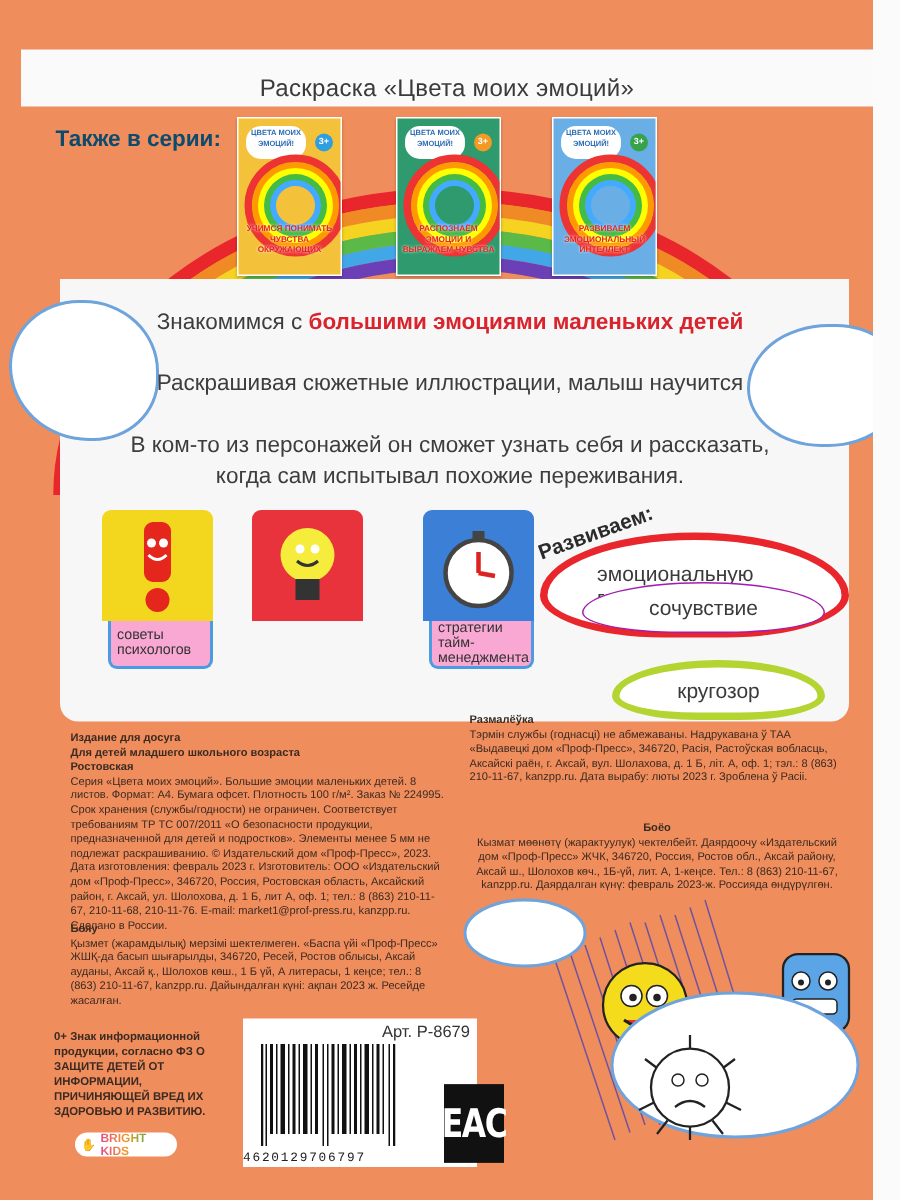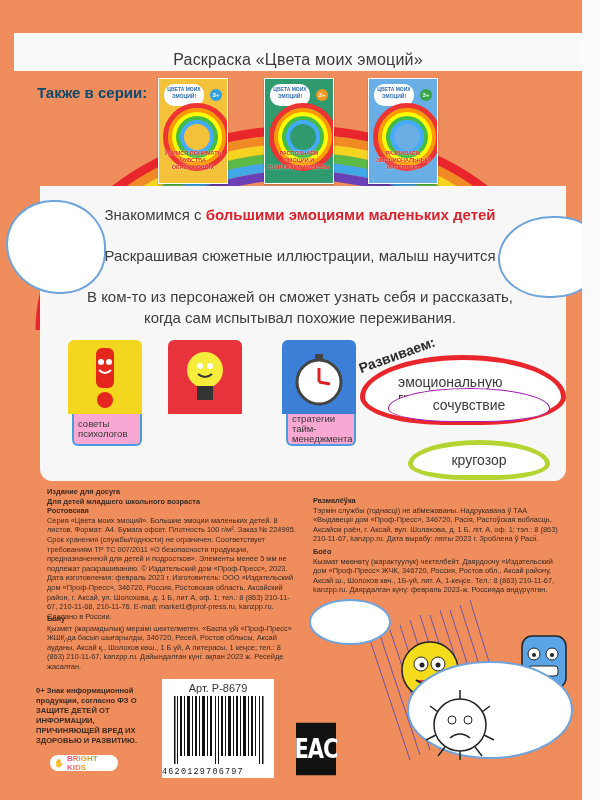--- a/index.html
+++ b/index.html
@@ -21,21 +21,21 @@
   .body-text .hl{color:#d9232d;font-weight:bold;}
   .tile{position:absolute;top:340px;width:74px;height:110px;border-radius:6px;}
   .tile .art{position:absolute;left:0;top:0;width:74px;height:74px;border-radius:6px 6px 0 0;}
   .tile .cap{position:absolute;left:4px;top:74px;width:62px;height:30px;background:#f9a8d4;border:2px solid #4b9be0;border-top:none;border-radius:0 0 6px 6px;font-size:9.5px;line-height:10px;color:#333;display:flex;align-items:center;padding-left:4px;}
   .arc-title{position:absolute;left:362px;top:360px;font-size:14px;font-weight:bold;color:#2b2b2b;transform:rotate(-20deg);transform-origin:left bottom;}
   .arc{position:absolute;border-radius:50% 50% 40% 40% / 60% 60% 40% 40%;background:#fff;display:flex;align-items:center;justify-content:center;color:#3a3a3a;font-size:14px;}
   .legal{position:absolute;font-size:7.4px;line-height:9.6px;color:#3a2a22;}
   .legal b{font-weight:bold;}
   .law{position:absolute;left:36px;top:686px;font-size:7.6px;line-height:10px;font-weight:bold;color:#3a2a22;width:110px;}
   .logo{position:absolute;left:50px;top:755px;width:64px;height:16px;background:#fff;border-radius:9px;display:flex;align-items:center;padding-left:4px;font-size:8px;font-weight:bold;}
-  .barcode{position:absolute;left:162px;top:679px;width:112px;height:99px;background:#fff;}
+  .barcode{position:absolute;left:162px;top:679px;width:112px;height:99px;background:#fff;padding-left:44px;}
   .barcode .art{position:absolute;top:3px;width:100%;text-align:center;font-size:11px;color:#333;}
   .barcode .bars{position:absolute;left:12px;top:17px;width:90px;height:68px;}
   .barcode .num{position:absolute;left:0;bottom:1px;width:100%;text-align:left;font-size:8.5px;letter-spacing:1.2px;color:#222;font-family:"Liberation Mono",monospace;}
   .eac{position:absolute;left:296px;top:728px;width:40px;height:42px;background:#111;color:#fff;font-size:21px;font-weight:bold;display:flex;align-items:center;justify-content:center;letter-spacing:-1px;font-family:"DejaVu Sans",sans-serif;transform:scaleY(1.25);}
 </style>
 </head>
 <body>
 
 <div class="cover">
 
@@ -136,25 +136,25 @@
   <div class="legal" style="left:47px;top:487px;width:250px;">
     <b>Издание для досуга</b><br>
     <b>Для детей младшего школьного возраста</b><br>
     <b>Ростовская</b><br>
     <span>Серия «Цвета моих эмоций». Большие эмоции маленьких детей. 8 листов. Формат: А4. Бумага офсет. Плотность 100 г/м². Заказ № 224995. Срок хранения (службы/годности) не ограничен. Соответствует требованиям ТР ТС 007/2011 «О безопасности продукции, предназначенной для детей и подростков». Элементы менее 5 мм не подлежат раскрашиванию. © Издательский дом «Проф-Пресс», 2023. Дата изготовления: февраль 2023 г. Изготовитель: ООО «Издательский дом «Проф-Пресс», 346720, Россия, Ростовская область, Аксайский район, г. Аксай, ул. Шолохова, д. 1 Б, лит А, оф. 1; тел.: 8 (863) 210-11-67, 210-11-68, 210-11-76. E-mail: market1@prof-press.ru, kanzpp.ru. Сделано в России.</span>
   </div>
   <div class="legal" style="left:47px;top:614px;width:250px;">
     <b>Бояу</b><br>
     <span>Қызмет (жарамдылық) мерзімі шектелмеген. «Баспа үйі «Проф-Пресс» ЖШҚ-да басып шығарылды, 346720, Ресей, Ростов облысы, Аксай ауданы, Аксай қ., Шолохов көш., 1 Б үй, А литерасы, 1 кеңсе; тел.: 8 (863) 210-11-67, kanzpp.ru. Дайындалған күні: ақпан 2023 ж. Ресейде жасалған.</span>
   </div>
-  <div class="legal" style="left:313px;top:496px;width:250px;">
+  <div class="legal" style="left:313px;top:475px;width:250px;">
     <b>Размалёўка</b><br>
     <span>Тэрмін службы (годнасці) не абмежаваны. Надрукавана ў ТАА «Выдавецкі дом «Проф-Пресс», 346720, Расія, Растоўская вобласць, Аксайскі раён, г. Аксай, вул. Шолахова, д. 1 Б, літ. А, оф. 1; тэл.: 8 (863) 210-11-67, kanzpp.ru. Дата вырабу: люты 2023 г. Зроблена ў Расіі.</span>
   </div>
-  <div class="legal" style="left:313px;top:547px;width:250px;">
+  <div class="legal" style="left:313px;top:547px;width:250px;text-align:center;">
     <b>Боёо</b><br>
     <span>Кызмат мөөнөтү (жарактуулук) чектелбейт. Даярдоочу «Издательский дом «Проф-Пресс» ЖЧК, 346720, Россия, Ростов обл., Аксай району, Аксай ш., Шолохов көч., 1Б-үй, лит. А, 1-кеңсе. Тел.: 8 (863) 210-11-67, kanzpp.ru. Даярдалган күнү: февраль 2023-ж. Россияда өндүрүлгөн.</span>
   </div>
 
   <div class="law">0+ Знак информационной продукции, согласно ФЗ О ЗАЩИТЕ ДЕТЕЙ ОТ ИНФОРМАЦИИ, ПРИЧИНЯЮЩЕЙ ВРЕД ИХ ЗДОРОВЬЮ И РАЗВИТИЮ.</div>
 
   <div class="logo">
     <span style="color:#e33;margin-right:3px;">✋</span>
     <span style="background:linear-gradient(90deg,#e84a8a,#f39a24,#4caf50,#3b7fd6);-webkit-background-clip:text;color:transparent;">BRIGHT KIDS</span>
   </div>

